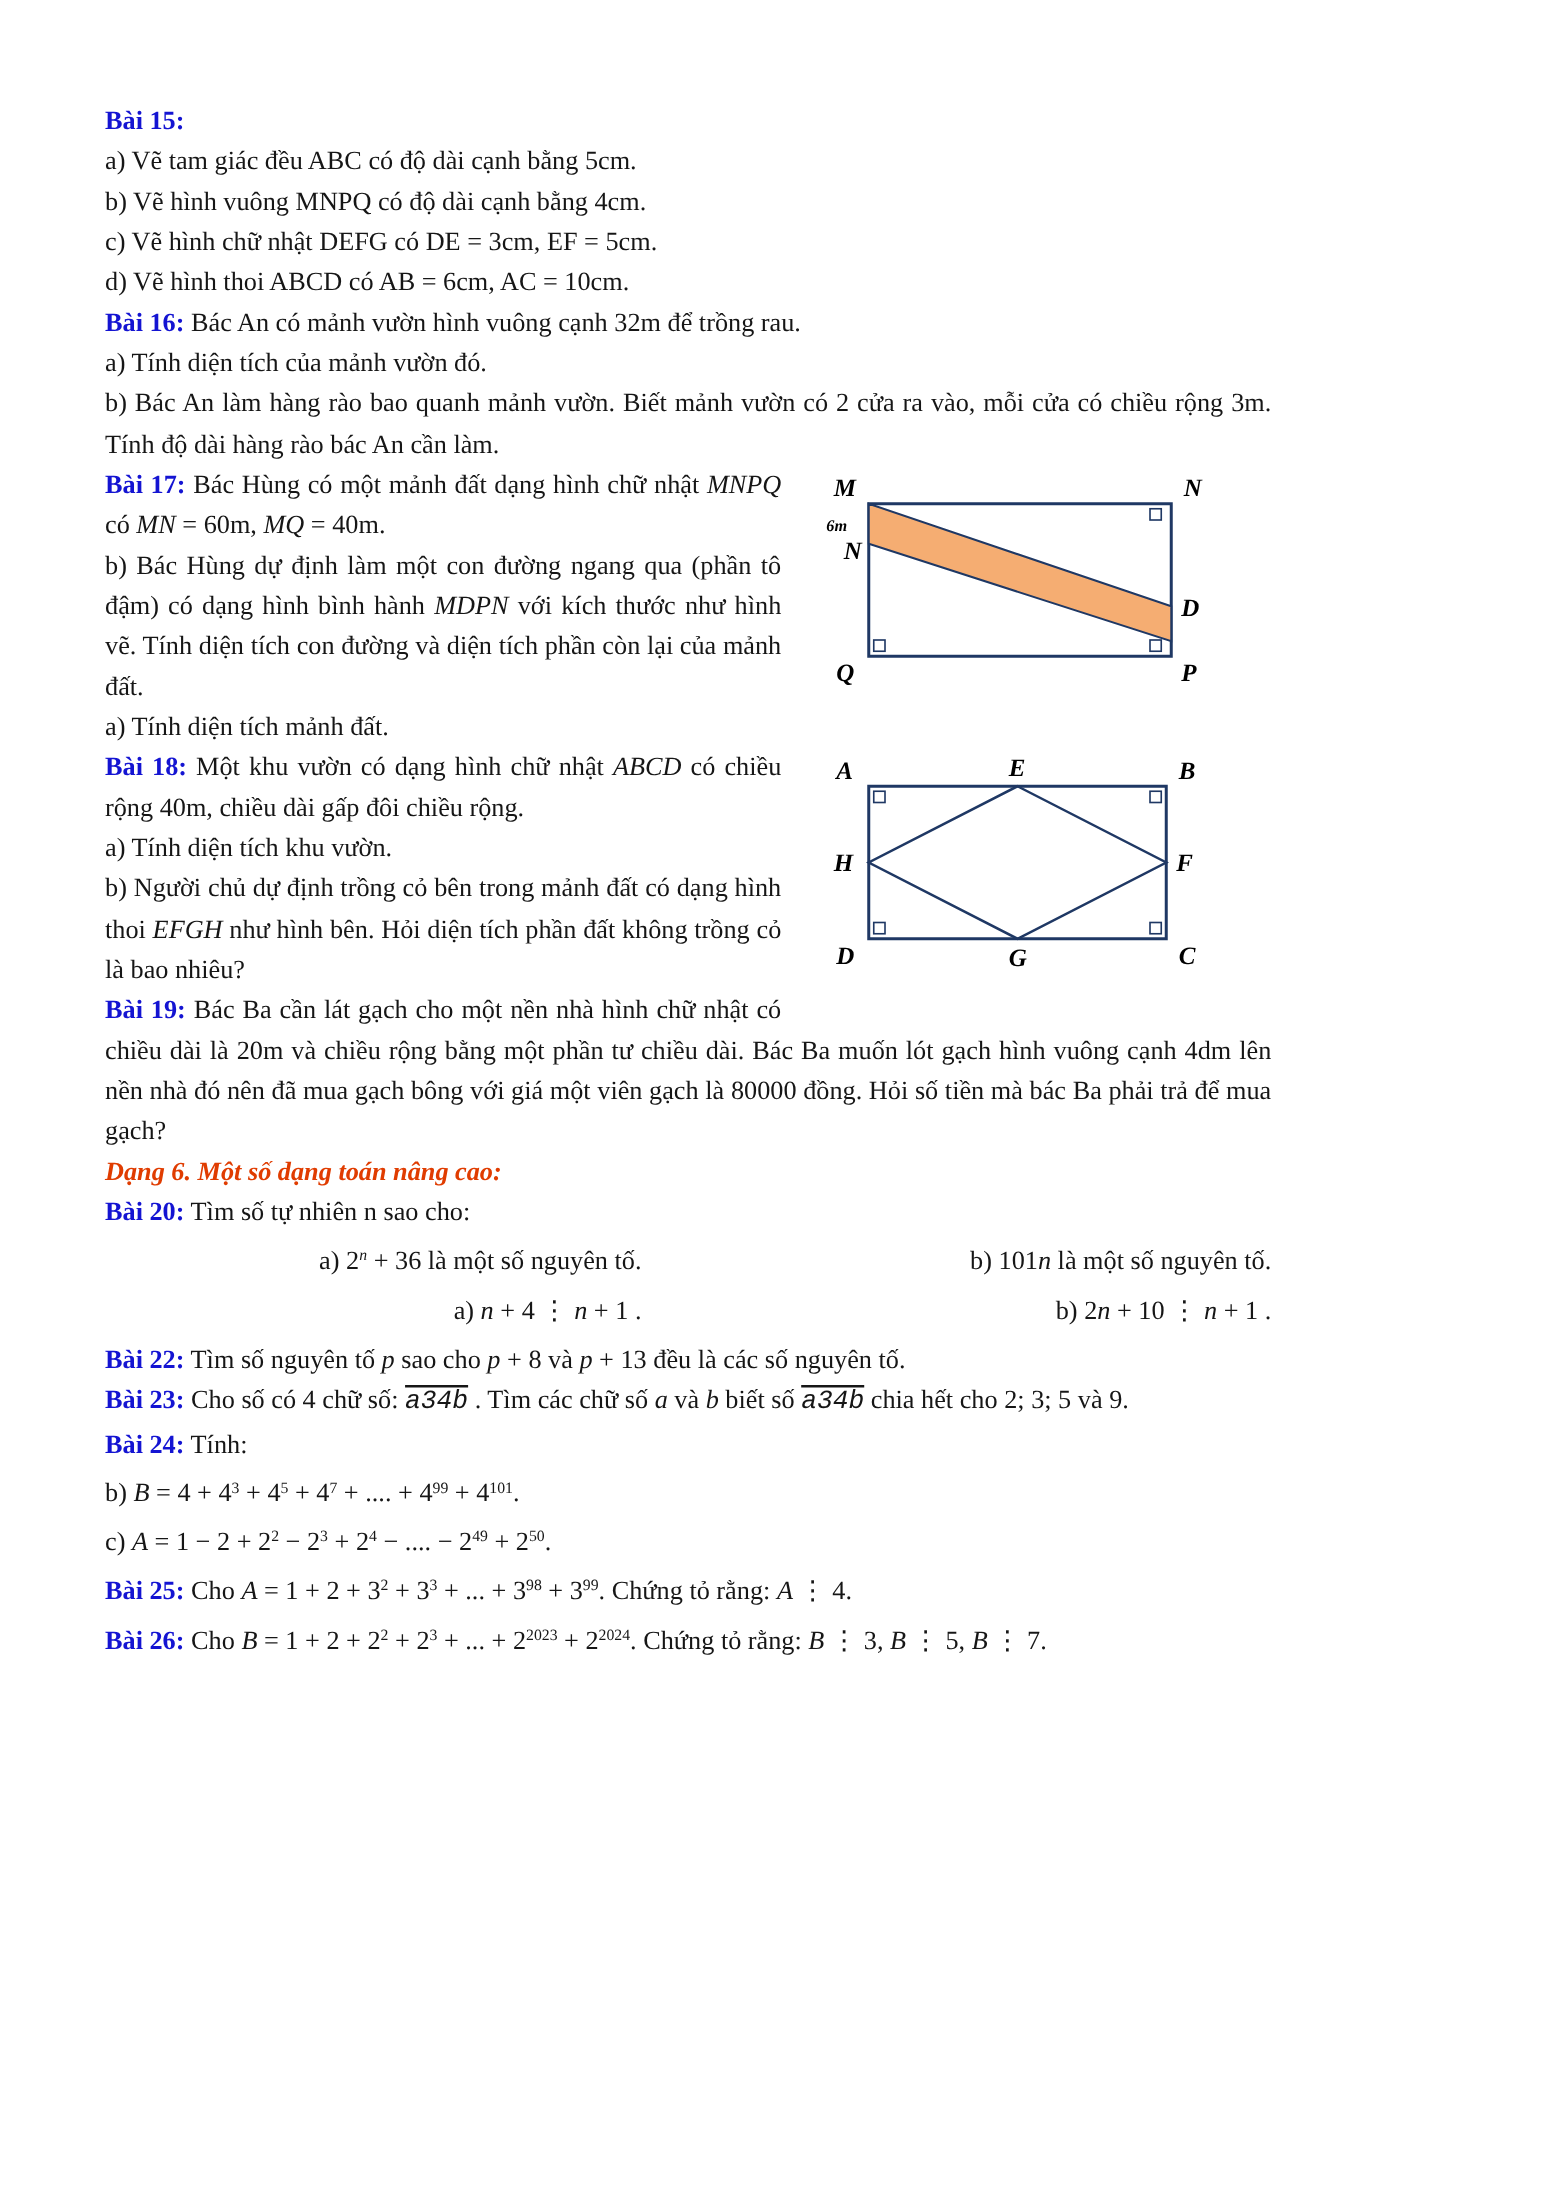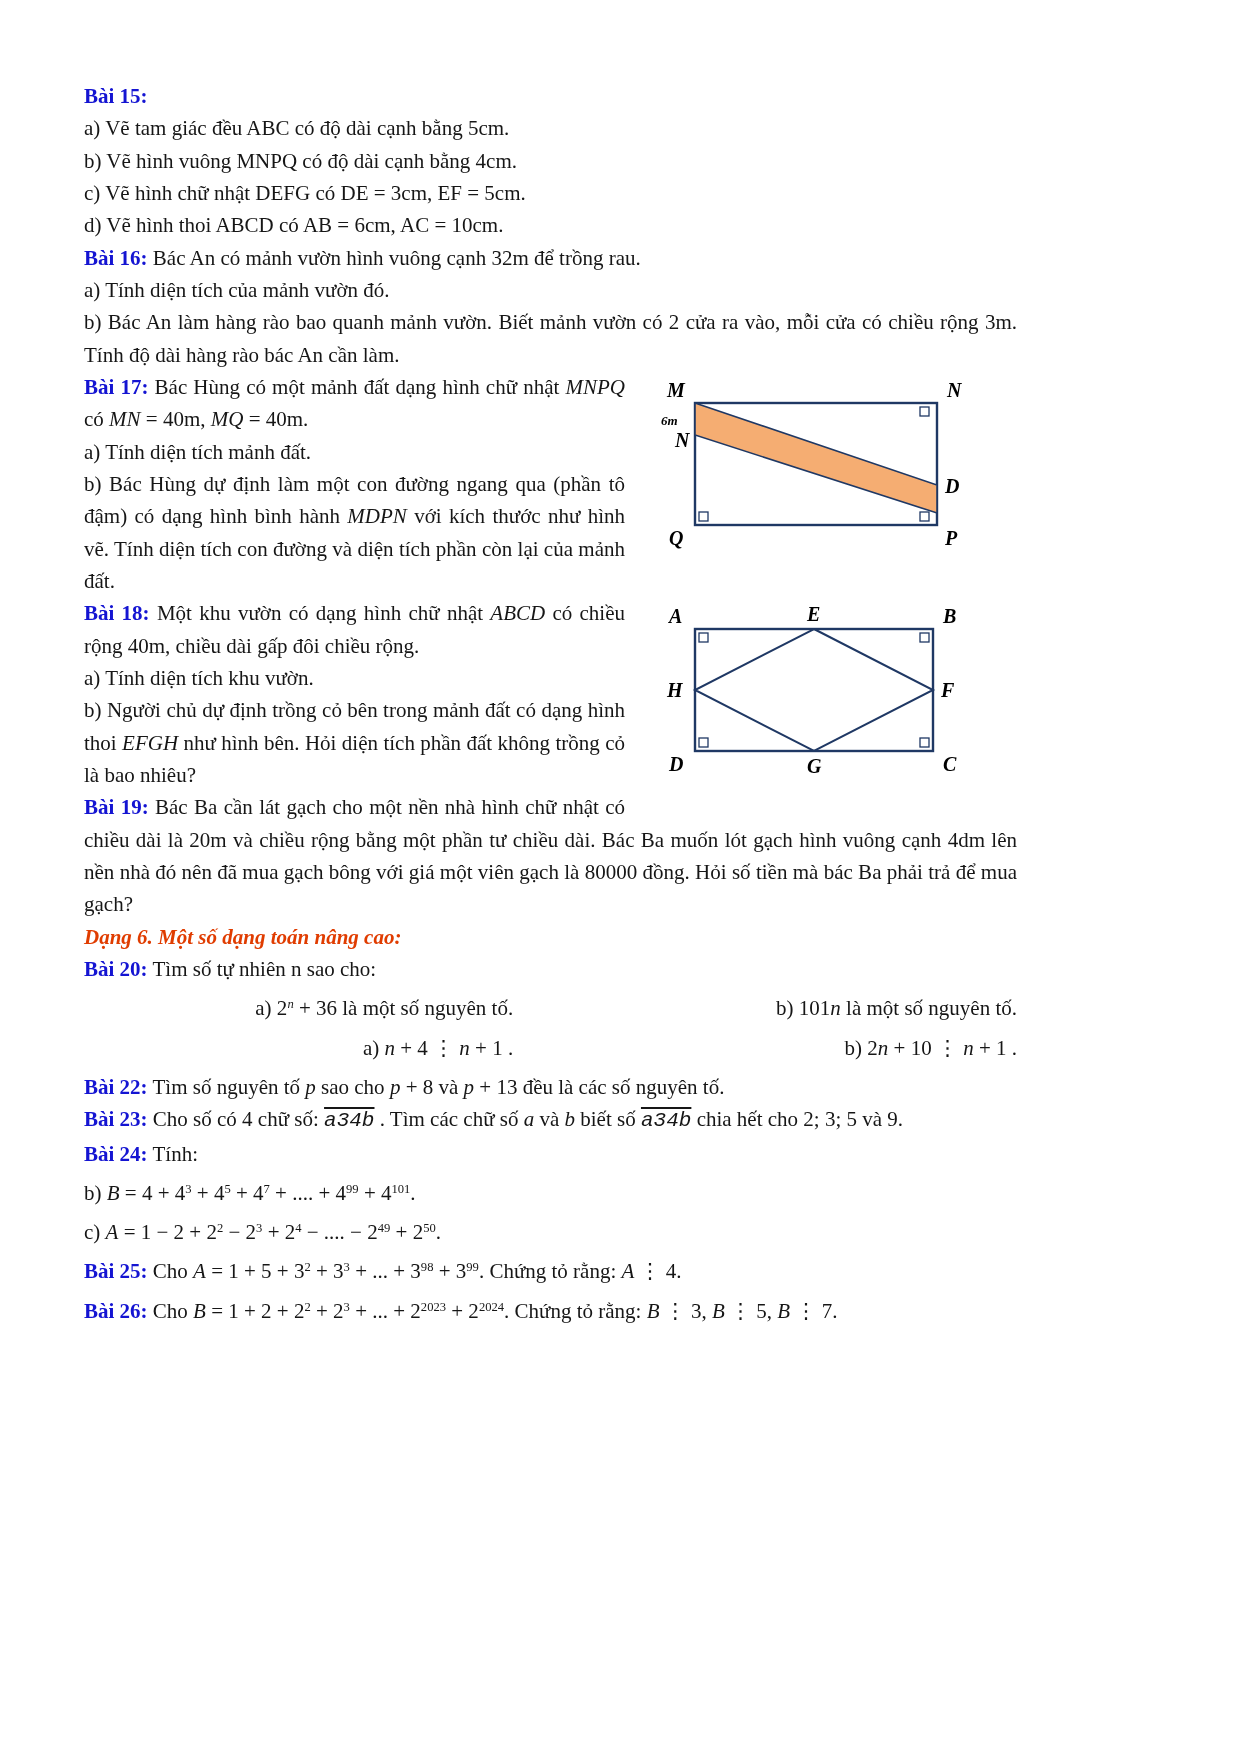--- a/index.html
+++ b/index.html
@@ -83,23 +83,23 @@
       <text class="vlab" x="288" y="24">N</text>
       <text class="vlab small" x="2" y="52">6m</text>
       <text class="vlab" x="16" y="74">N</text>
       <text class="vlab" x="286" y="120">D</text>
       <text class="vlab" x="10" y="172">Q</text>
       <text class="vlab" x="286" y="172">P</text>
     </svg>
   </figure>
 
   <div class="pgroup">
-      <p class="line"><span class="run-label">Bài 17:</span><span> Bác Hùng có một mảnh đất dạng hình chữ nhật </span><span class="run-i">MNPQ</span><span> có </span><span class="run-i">MN</span><span> = 40m, </span><span class="run-i">MQ</span><span> = 40m.</span></p>
+      <p class="line"><span class="run-label">Bài 17:</span><span> Bác Hùng có một mảnh đất dạng hình chữ nhật </span><span class="run-i">MNPQ</span><span> có </span><span class="run-i">MN</span><span> = 60m, </span><span class="run-i">MQ</span><span> = 40m.</span></p>
+      <p class="line"><span>b) Bác Hùng dự định làm một con đường ngang qua (phần tô đậm) có dạng hình bình hành </span><span class="run-i">MDPN</span><span> với kích thước như hình vẽ. Tính diện tích con đường và diện tích phần còn lại của mảnh đất.</span></p>
       <p class="line"><span>a) Tính diện tích mảnh đất.</span></p>
-      <p class="line"><span>b) Bác Hùng dự định làm một con đường ngang qua (phần tô đậm) có dạng hình bình hành </span><span class="run-i">MDPN</span><span> với kích thước như hình vẽ. Tính diện tích con đường và diện tích phần còn lại của mảnh đất.</span></p>
     </div>
 
   <figure class="fig">
     <svg viewBox="0 0 330 190" width="330" height="190">
       <rect class="shape" x="36" y="30" width="238" height="122"></rect>
       <polygon class="shape thin" points="155,30 274,91 155,152 36,91" fill="none"></polygon>
       <rect class="mark" x="40" y="34" width="9" height="9"></rect>
       <rect class="mark" x="261" y="34" width="9" height="9"></rect>
       <rect class="mark" x="40" y="139" width="9" height="9"></rect>
       <rect class="mark" x="261" y="139" width="9" height="9"></rect>
@@ -127,17 +127,17 @@
       </p>
       <p class="line mrow cols">
         <span class="colA"><span>a) </span><span class="run-i">n</span><span> + 4 ⋮ </span><span class="run-i">n</span><span> + 1 .</span></span>
         <span class="colB"><span>b) 2</span><span class="run-i">n</span><span> + 10 ⋮ </span><span class="run-i">n</span><span> + 1 .</span></span>
       </p>
       <p class="line"><span class="run-label">Bài 22:</span><span> Tìm số nguyên tố </span><span class="run-i">p</span><span> sao cho </span><span class="run-i">p</span><span> + 8 và </span><span class="run-i">p</span><span> + 13 đều là các số nguyên tố.</span></p>
       <p class="line"><span class="run-label">Bài 23:</span><span> Cho số có 4 chữ số: </span><span class="run-ol">a34b</span><span> . Tìm các chữ số </span><span class="run-i">a</span><span> và </span><span class="run-i">b</span><span> biết số </span><span class="run-ol">a34b</span><span> chia hết cho 2; 3; 5 và 9.</span></p>
       <p class="line"><span class="run-label">Bài 24:</span><span> Tính:</span></p>
       <p class="line mrow"><span>b) </span><span class="run-i">B</span><span> = 4 + 4</span><span class="run-sup">3</span><span> + 4</span><span class="run-sup">5</span><span> + 4</span><span class="run-sup">7</span><span> + .... + 4</span><span class="run-sup">99</span><span> + 4</span><span class="run-sup">101</span><span>.</span></p>
       <p class="line mrow"><span>c) </span><span class="run-i">A</span><span> = 1 − 2 + 2</span><span class="run-sup">2</span><span> − 2</span><span class="run-sup">3</span><span> + 2</span><span class="run-sup">4</span><span> − .... − 2</span><span class="run-sup">49</span><span> + 2</span><span class="run-sup">50</span><span>.</span></p>
-      <p class="line mrow"><span class="run-label">Bài 25:</span><span> Cho </span><span class="run-i">A</span><span> = 1 + 5 + 3</span><span class="run-sup">2</span><span> + 3</span><span class="run-sup">3</span><span> + ... + 3</span><span class="run-sup">98</span><span> + 3</span><span class="run-sup">99</span><span>. Chứng tỏ rằng: </span><span class="run-i">A</span><span> ⋮ 4.</span></p>
+      <p class="line mrow"><span class="run-label">Bài 25:</span><span> Cho </span><span class="run-i">A</span><span> = 1 + 2 + 3</span><span class="run-sup">2</span><span> + 3</span><span class="run-sup">3</span><span> + ... + 3</span><span class="run-sup">98</span><span> + 3</span><span class="run-sup">99</span><span>. Chứng tỏ rằng: </span><span class="run-i">A</span><span> ⋮ 4.</span></p>
       <p class="line mrow"><span class="run-label">Bài 26:</span><span> Cho </span><span class="run-i">B</span><span> = 1 + 2 + 2</span><span class="run-sup">2</span><span> + 2</span><span class="run-sup">3</span><span> + ... + 2</span><span class="run-sup">2023</span><span> + 2</span><span class="run-sup">2024</span><span>. Chứng tỏ rằng: </span><span class="run-i">B</span><span> ⋮ 3, </span><span class="run-i">B</span><span> ⋮ 5, </span><span class="run-i">B</span><span> ⋮ 7.</span></p>
     </div>
 
 </div>
 
 </body></html>

